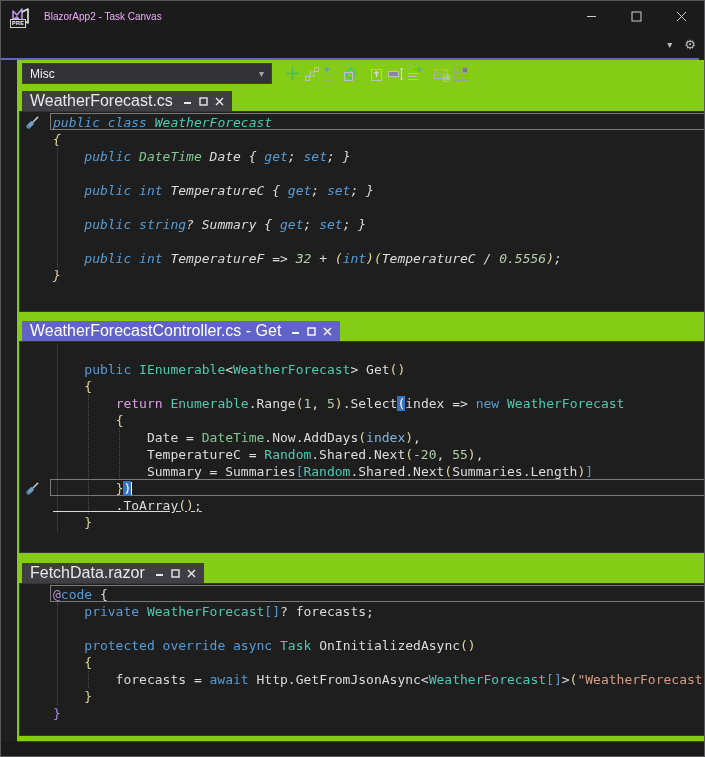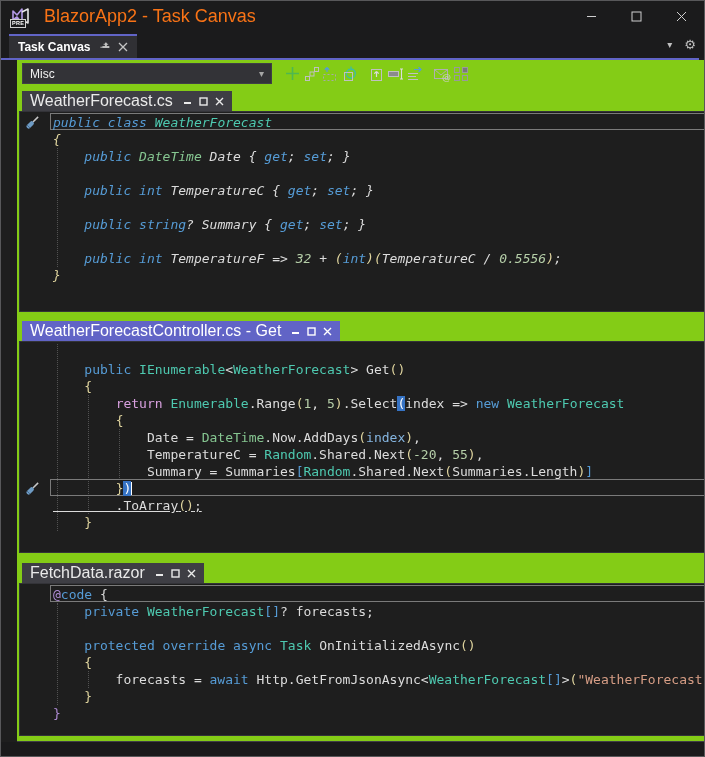--- a/index.html
+++ b/index.html
@@ -12,21 +12,21 @@
   .titlebar {
     position: absolute; left: 0; top: 0; width: 703px; height: 30px;
     background: #1b1b1c; display: flex; align-items: center;
   }
   .vs-logo { margin-left: 9px; width: 22px; height: 22px; position: relative; flex: none; }
   .vs-logo .pre-badge {
     position: absolute; left: 0; bottom: -1px; font-size: 5.5px; line-height: 7px;
     color: #fff; background: #1b1b1c; border: 1px solid #cfcfcf; padding: 0 1px;
     font-weight: bold; letter-spacing: .3px;
   }
-  .titlebar .title { color: #f97316; font-size: 18px; margin-left: 12px; }
+  .titlebar .title { color: #f0abfc; font-size: 10px; margin-left: 12px; }
   .win-controls { position: absolute; right: 0; top: 0; height: 30px; display: flex; }
   .win-btn { width: 45px; height: 30px; display: flex; align-items: center; justify-content: center; color: #cfcfcf; cursor: default; }
   
   .tabstrip { position: absolute; left: 0; top: 30px; width: 703px; height: 27px; background: #1b1b1c; }
   .tab {
     position: absolute; left: 8px; top: 3px; height: 24px; padding: 0 9px;
     background: #303034; border-top: 2px solid #6164c6;
     display: inline-flex; align-items: center; gap: 8px;
   }
   .tab .tab-label { color: #ffffff; font-weight: bold; font-size: 12px; }
@@ -99,33 +99,20 @@
       </span>
       <span class="win-btn">
         <svg width="11" height="11" viewBox="0 0 11 11">
             <path d="M1 1 L10 10 M10 1 L1 10" stroke="currentColor" stroke-width="1"></path>
           </svg>
       </span>
     </div>
   </div>
 
   <div class="tabstrip">
-    <div class="tab">
-      <span class="tab-label">Task Canvas</span>
-      <span class="tab-ico">
-        <svg width="11" height="11" viewBox="0 0 12 12">
-            <path d="M7 1 h1 v4 h-1 z M5 2.5 h5 M4 5 h7 v1 h-7 z M1.5 5.7 L4 5.7" stroke="currentColor" stroke-width="1" fill="currentColor"></path>
-          </svg>
-      </span>
-      <span class="tab-ico">
-        <svg width="10" height="10" viewBox="0 0 10 10">
-            <path d="M1 1 L9 9 M9 1 L1 9" stroke="currentColor" stroke-width="1.3"></path>
-          </svg>
-      </span>
-    </div>
     <div class="tabstrip-right">
       <span class="caret-glyph">▾</span>
       <span class="gear-glyph">⚙</span>
     </div>
   </div>
 
   <div class="accent-line"></div>
 
   <div class="content">
     <div class="toolbar">

